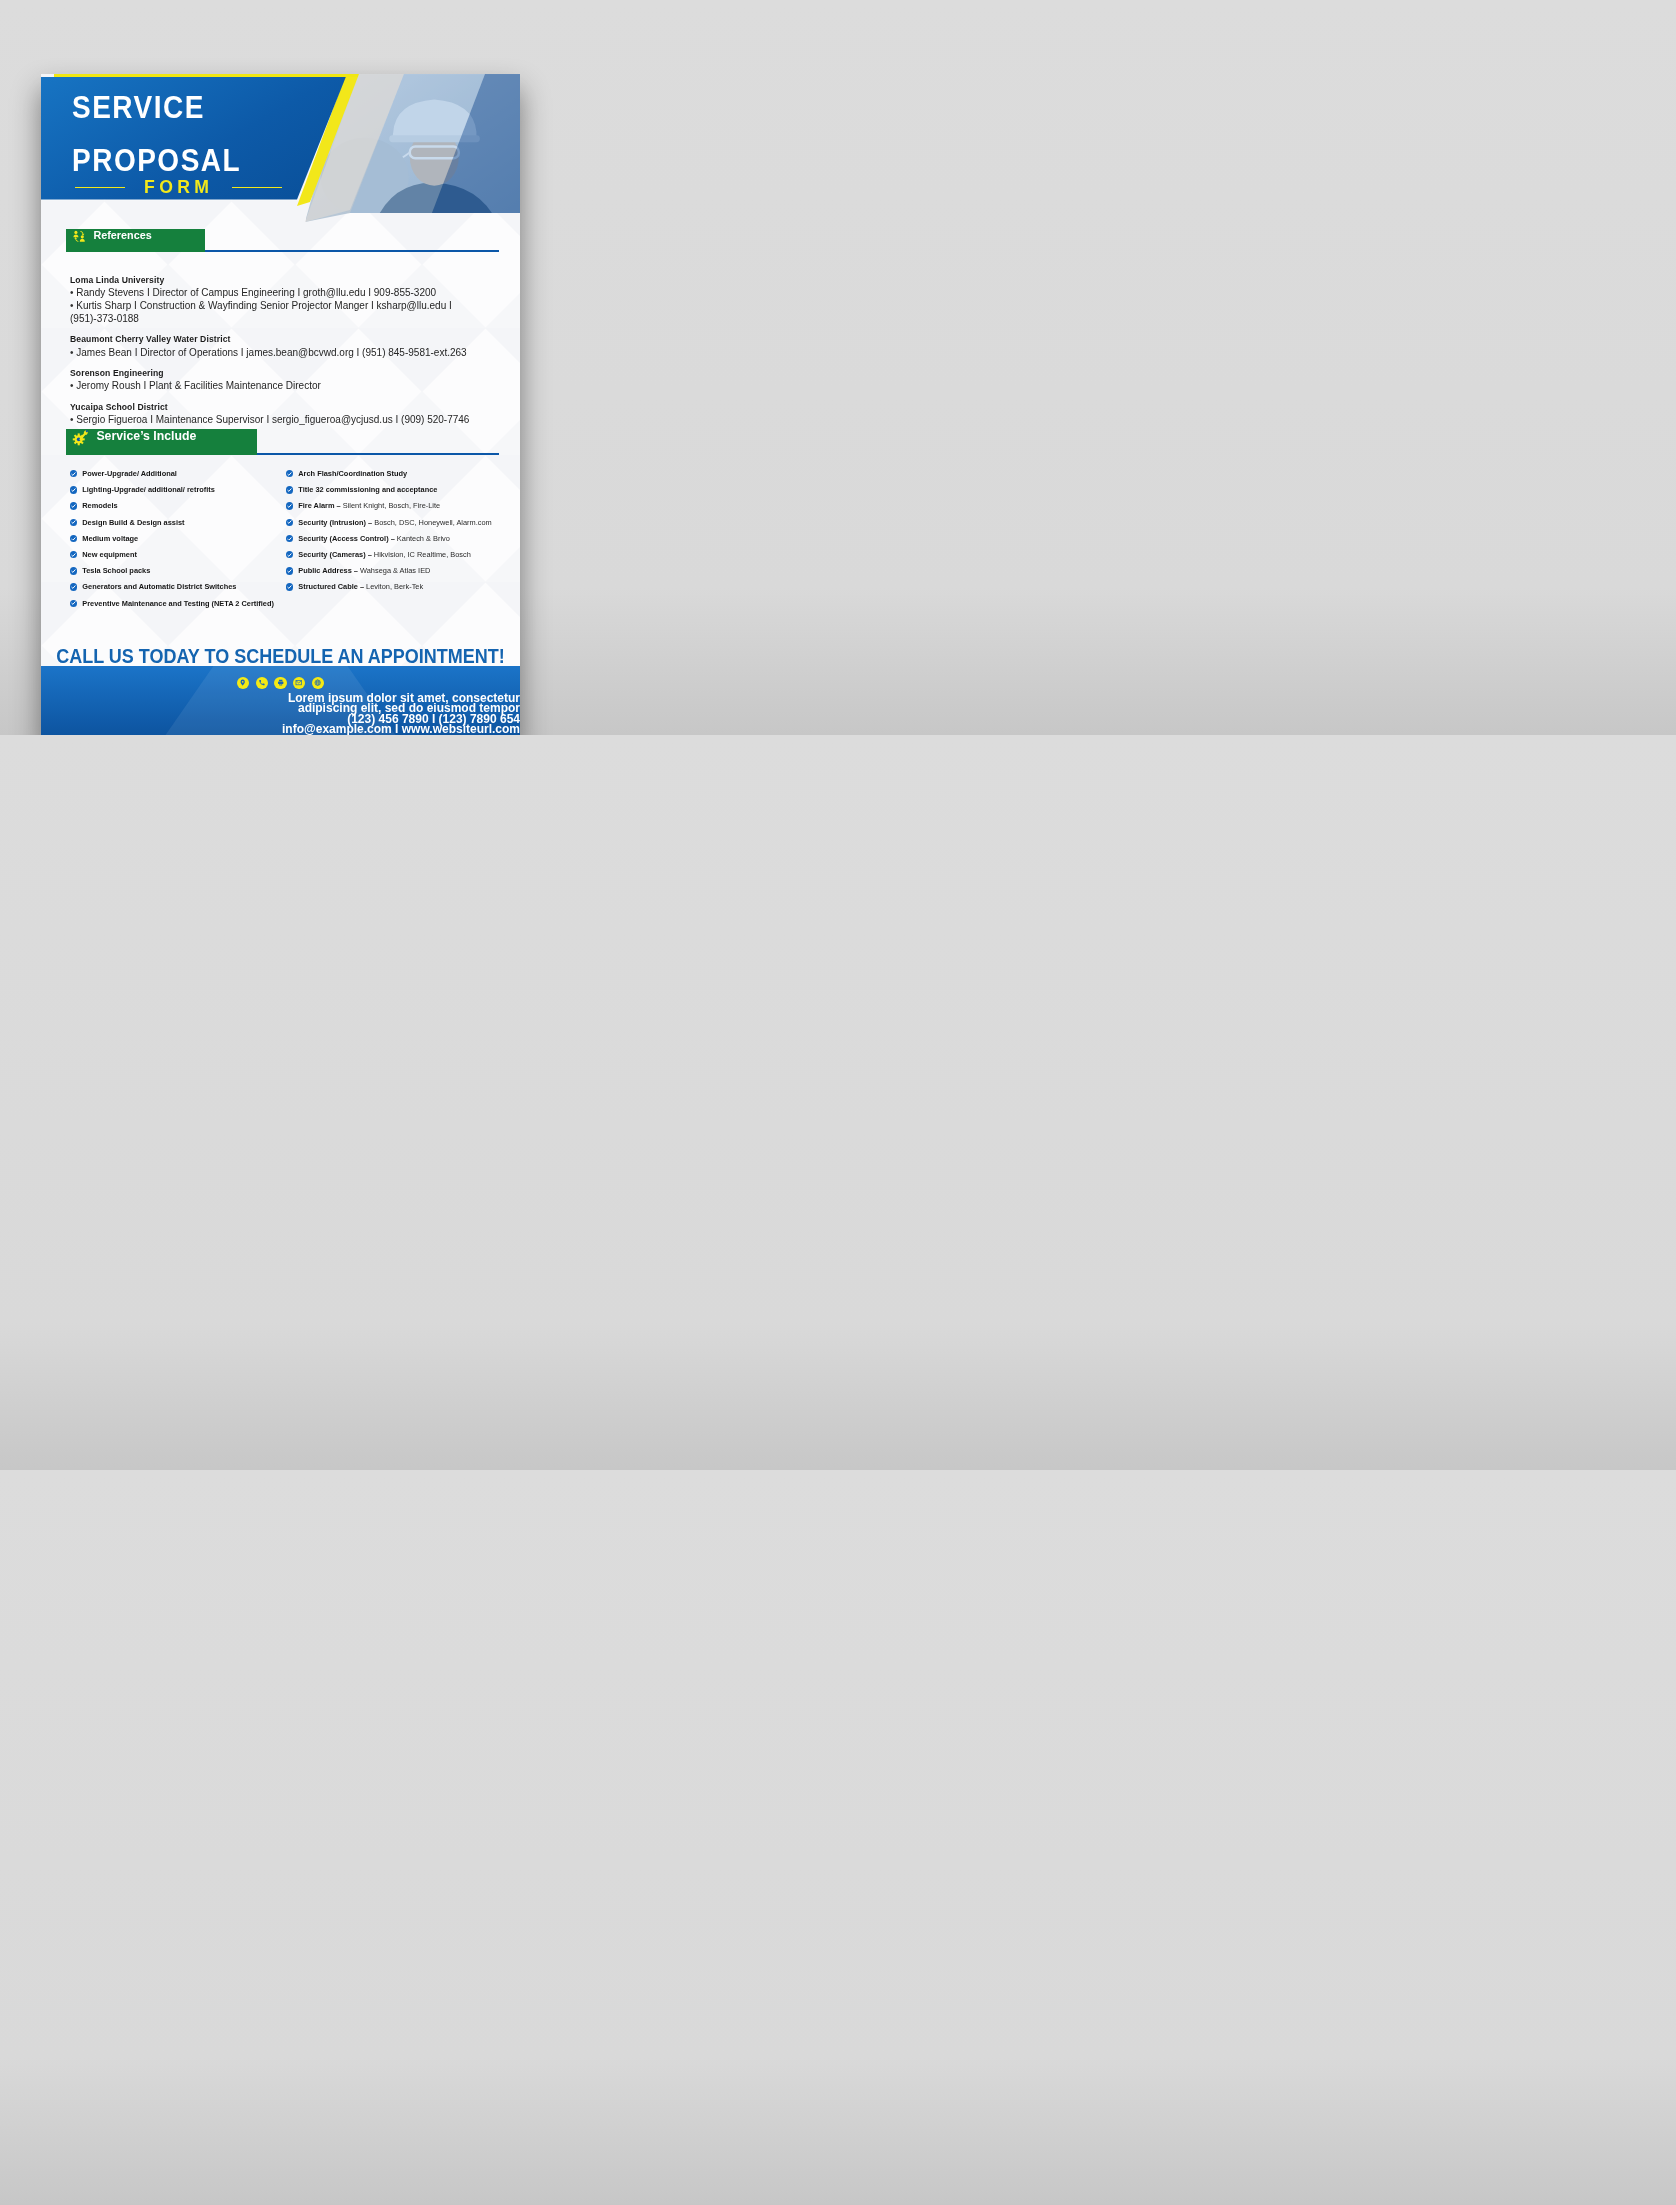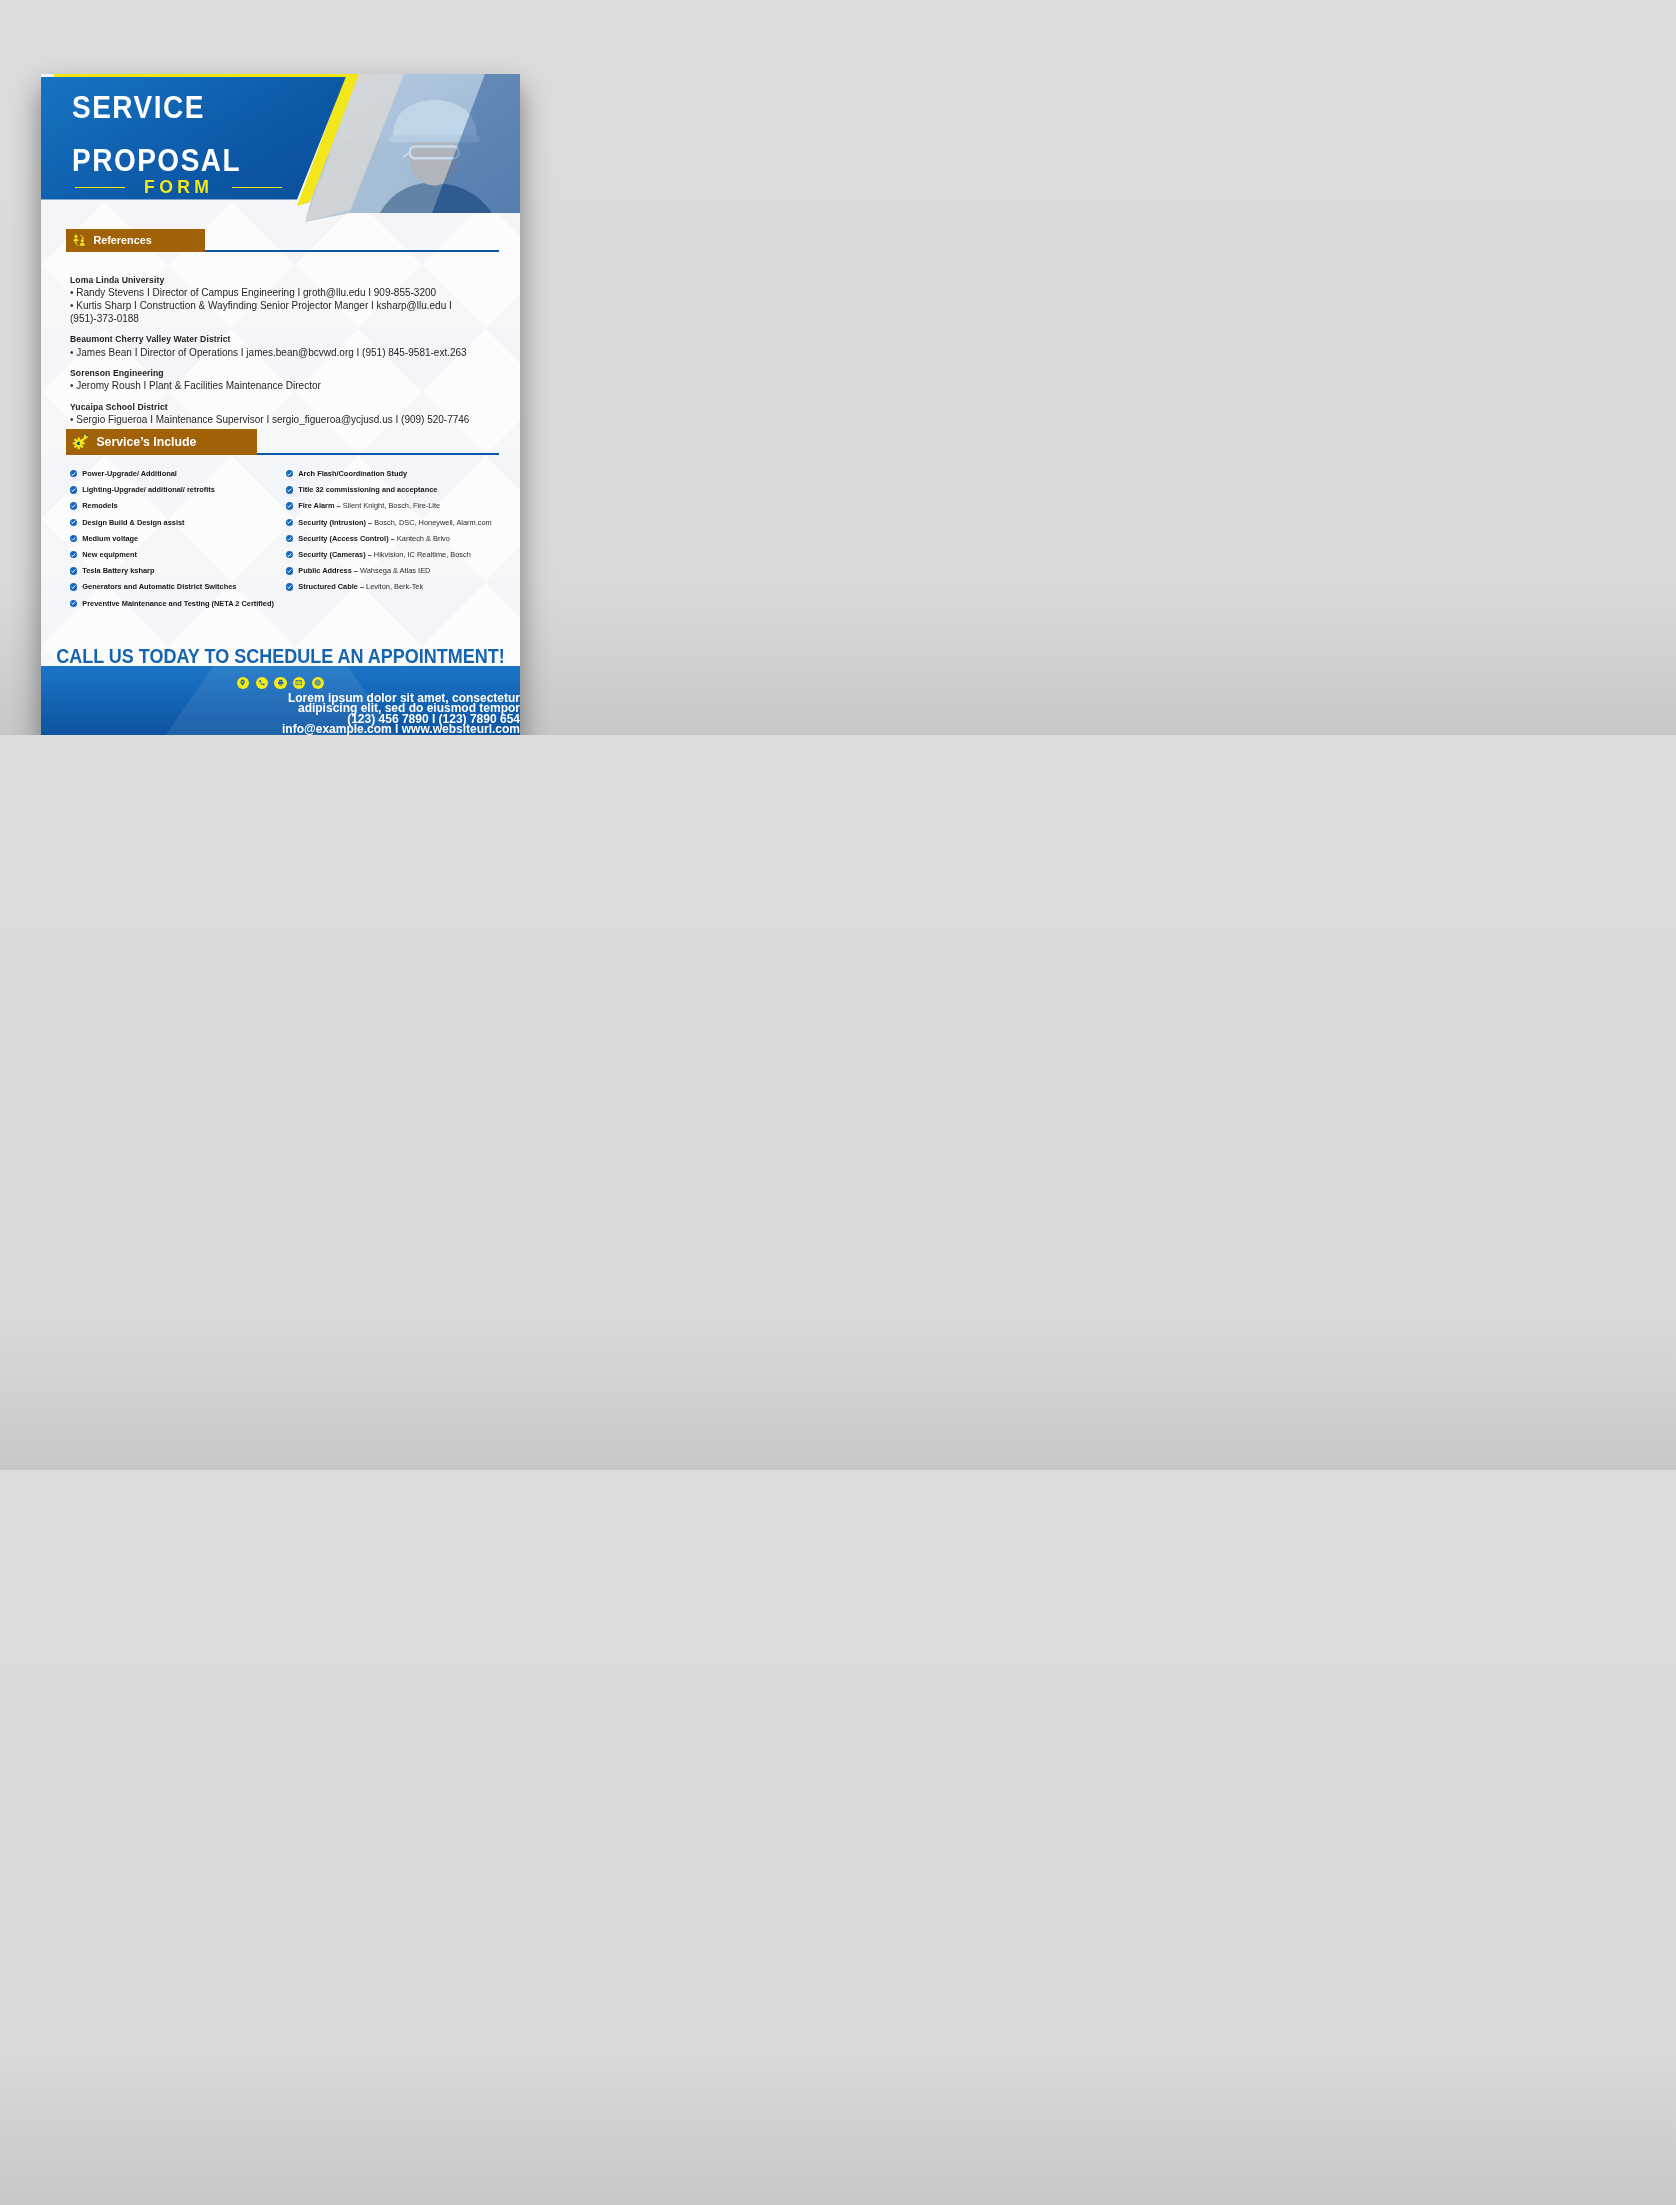--- a/index.html
+++ b/index.html
@@ -36,21 +36,21 @@
     clip-path:polygon(0 0,305px 0,256px 123px,0 123px);
     background:linear-gradient(150deg,#1774c3 0%,#0d5aa8 55%,#094e97 100%);
   }
   .t1,.t2{font-weight:bold;color:#fff;letter-spacing:1.5px;line-height:1;transform:scaleY(1.1);transform-origin:left top}
   .t1{position:absolute;left:31px;top:16px;font-size:28px}
   .t2{position:absolute;left:31px;top:69px;font-size:28px}
   .form-row{position:absolute;left:34px;top:102px;display:flex;align-items:center;gap:19px}
   .dash{width:50px;height:1.5px;background:#f2e81a}
   .form-txt{font-size:17.6px;font-weight:bold;color:#f2e81a;letter-spacing:4.4px;line-height:1}
   
-  .banner{position:absolute;left:25px;background:#a16207;display:flex;align-items:center;color:#fff;font-weight:bold}
+  .banner{position:absolute;left:25px;background:#15803d;display:flex;align-items:flex-start;color:#fff;font-weight:bold}
   .banner.refs{top:155px;width:139px;height:22.5px;font-size:10.8px}
   .banner.svcs{top:355px;width:191px;height:25.5px;font-size:12.3px}
   .banner .ic{margin:0 6.9px 0 5.9px;display:flex}
   .hr-line{position:absolute;height:2px;background:#0b57a8}
   .line-refs{left:164px;top:176px;width:294px}
   .line-svcs{left:216px;top:379px;width:242px}
   
   .refs-list{position:absolute;left:29px;top:201px;width:431px}
   .rgroup{margin-bottom:8.8px}
   .rgroup h3{margin:0 0 1.5px 0;font-size:8.6px;line-height:10.8px;color:#1b1b1b;letter-spacing:0.1px}
@@ -239,21 +239,21 @@
           </svg>
         </span>
         <span class="txt"><b>New equipment</b></span>
       </div>
       <div class="svc">
         <span class="chk">
           <svg width="4.9" height="3.9" viewBox="0 0 10 8">
             <polyline points="1,4.2 3.8,6.8 9,1" fill="none" stroke="#fff" stroke-width="2"></polyline>
           </svg>
         </span>
-        <span class="txt"><b>Tesla Battery ksharp</b></span>
+        <span class="txt"><b>Tesla School packs</b></span>
       </div>
       <div class="svc">
         <span class="chk">
           <svg width="4.9" height="3.9" viewBox="0 0 10 8">
             <polyline points="1,4.2 3.8,6.8 9,1" fill="none" stroke="#fff" stroke-width="2"></polyline>
           </svg>
         </span>
         <span class="txt"><b>Generators and Automatic District Switches</b></span>
       </div>
       <div class="svc">

